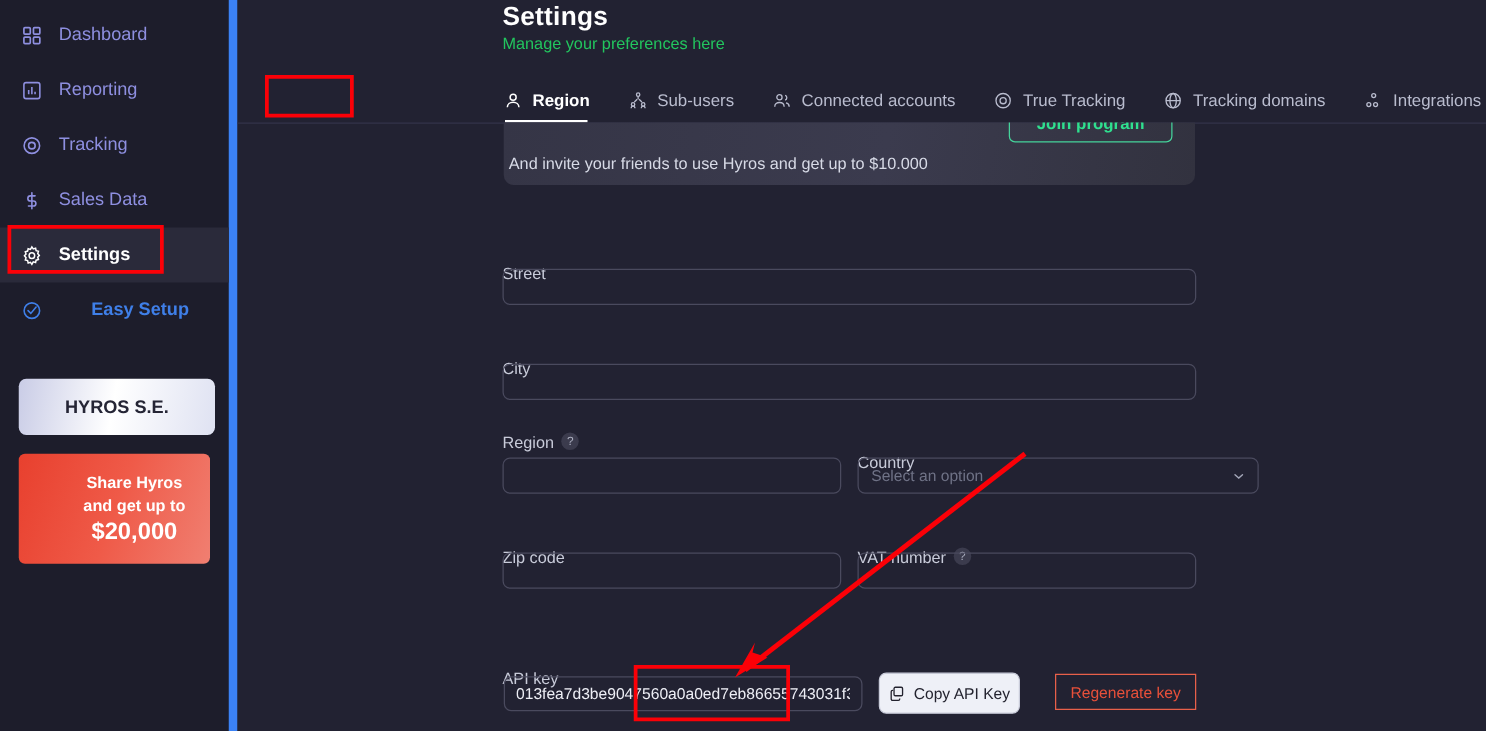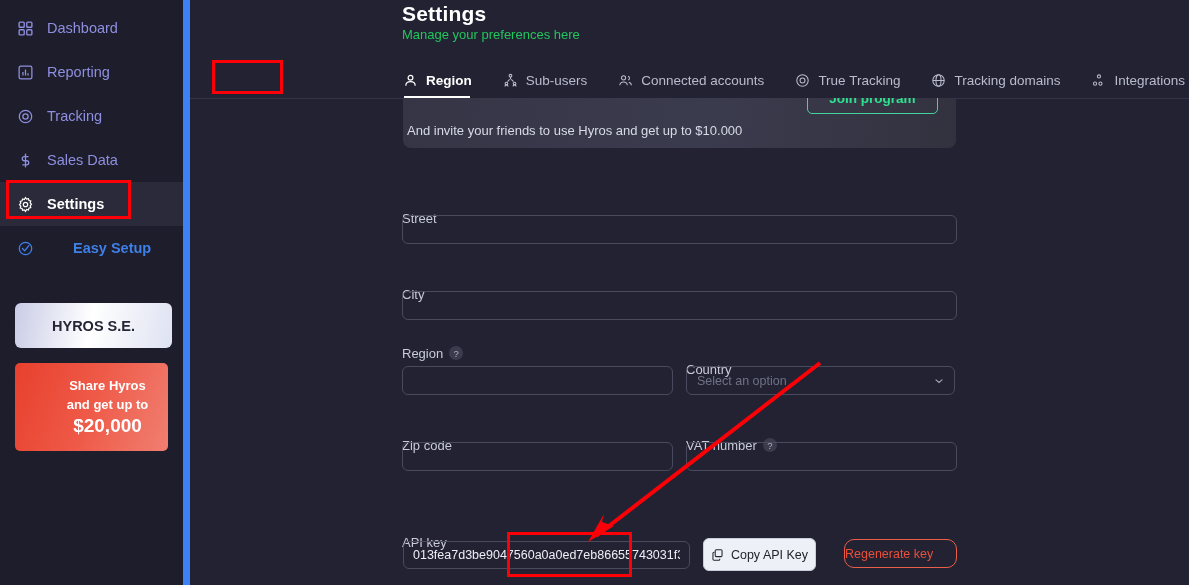--- a/index.html
+++ b/index.html
@@ -119,21 +119,21 @@
   .txt-input {
     position: absolute; height: 29px;
     background: transparent; border: 1px solid #4a4a5e; border-radius: 6px;
     color: #e6e8f2; font-size: 12.5px; padding: 0 10px;
     font-family: "Liberation Sans", sans-serif;
     outline: none;
   }
   .txt-input::placeholder { color: #6f7286; }
   .select-wrap { position: absolute; }
   .select-box {
-    width: 269px; height: 29px;
+    width: 321px; height: 29px;
     border: 1px solid #4a4a5e; border-radius: 6px;
     background: transparent; color: #6f7286; font-size: 12.5px;
     display: flex; align-items: center; padding: 0 10px;
     cursor: pointer; position: relative;
   }
   .chev { position: absolute; right: 9px; top: 8px; }
 
   
   .apikey-input {
     position: absolute; left: 213px; top: 541px;
@@ -146,24 +146,24 @@
     position: absolute; left: 513px; top: 538px;
     width: 113px; height: 33px; border-radius: 6px;
     background: #eef0f7; border: 1px solid #c9ccda;
     color: #23232f; font-size: 12.5px;
     display: flex; align-items: center; justify-content: center;
     cursor: pointer;
   }
   .copy-btn .c-icon { margin-right: 7px; display:flex; }
   .regen-btn {
     position: absolute; left: 654px; top: 539px;
-    width: 113px; height: 29px; border-radius: 10px;
+    width: 113px; height: 29px; border-radius: 0;
     background: transparent; border: 1px solid #e8604a;
     color: #e8503a; font-size: 12.5px;
-    display: flex; align-items: center; 
+    display: flex; align-items: center; justify-content: center;
     cursor: pointer;
   }
 
   
   .anno { position: absolute; border: 3px solid #fb0007; pointer-events: none; }
   .anno-settings { left: 6px; top: 180px; width: 125px; height: 39px; }
   .anno-profile  { left: 212px; top: 60px; width: 71px; height: 34px; }
   .anno-copy     { left: 507px; top: 532px; width: 125px; height: 45px; }
   .anno-arrow { position: absolute; left: 570px; top: 350px; width: 270px; height: 210px; pointer-events: none; }
 </style>

